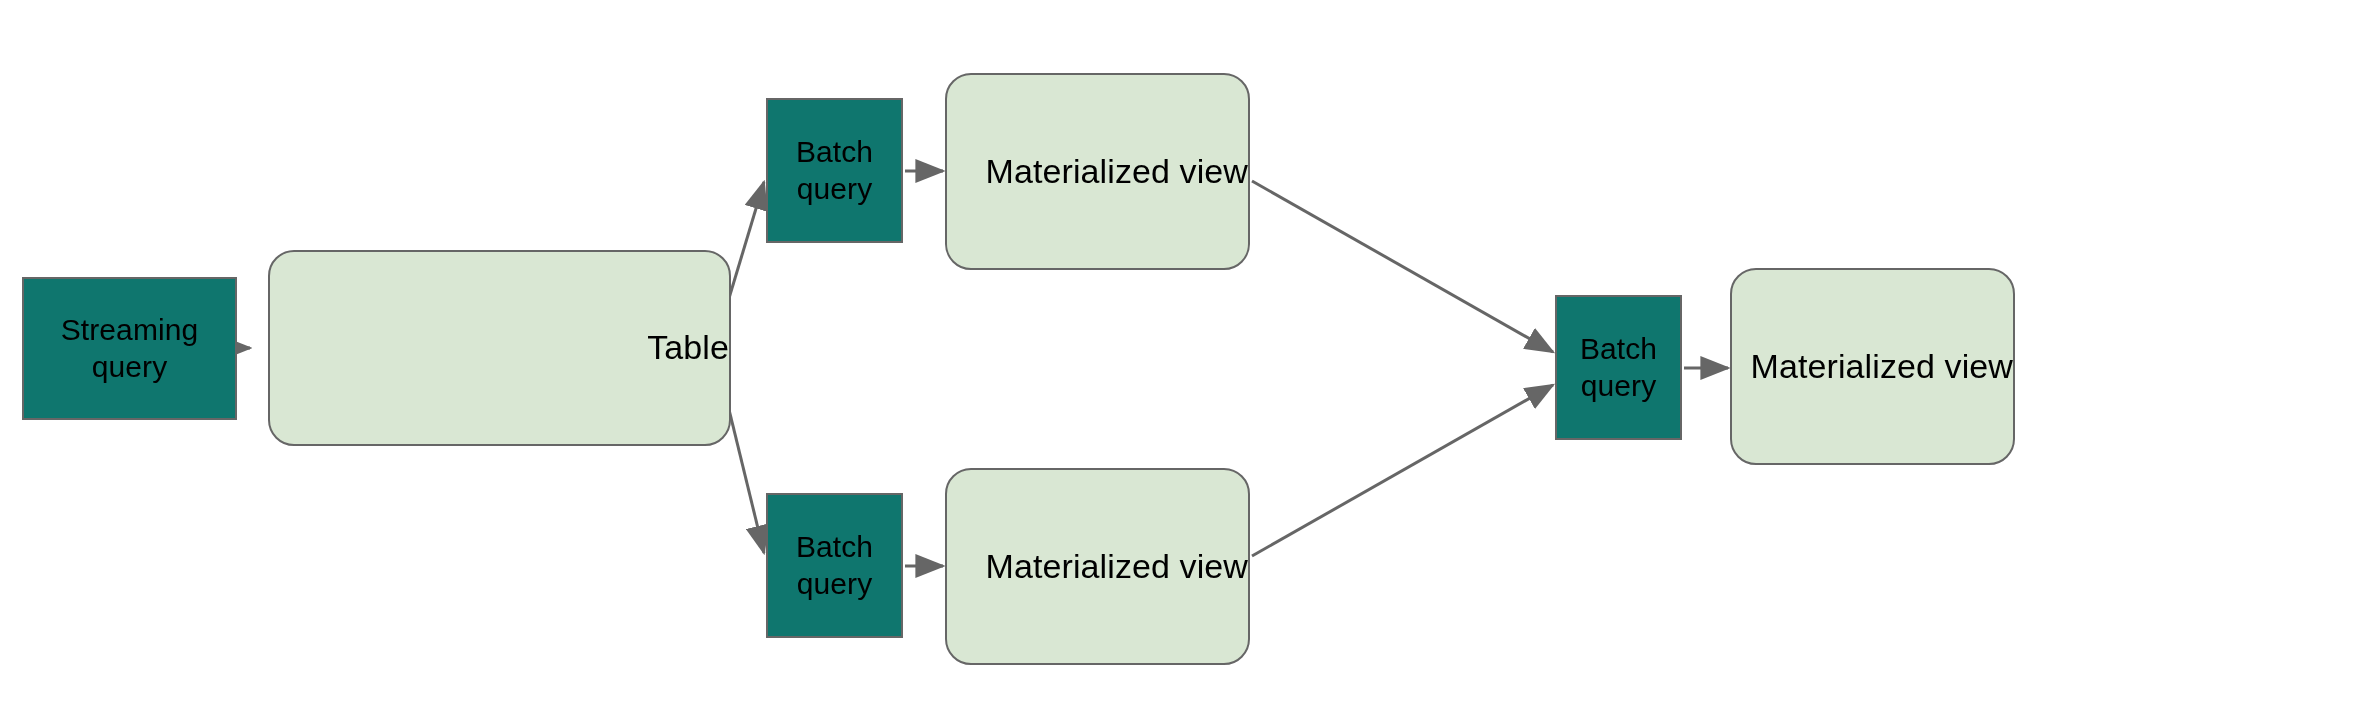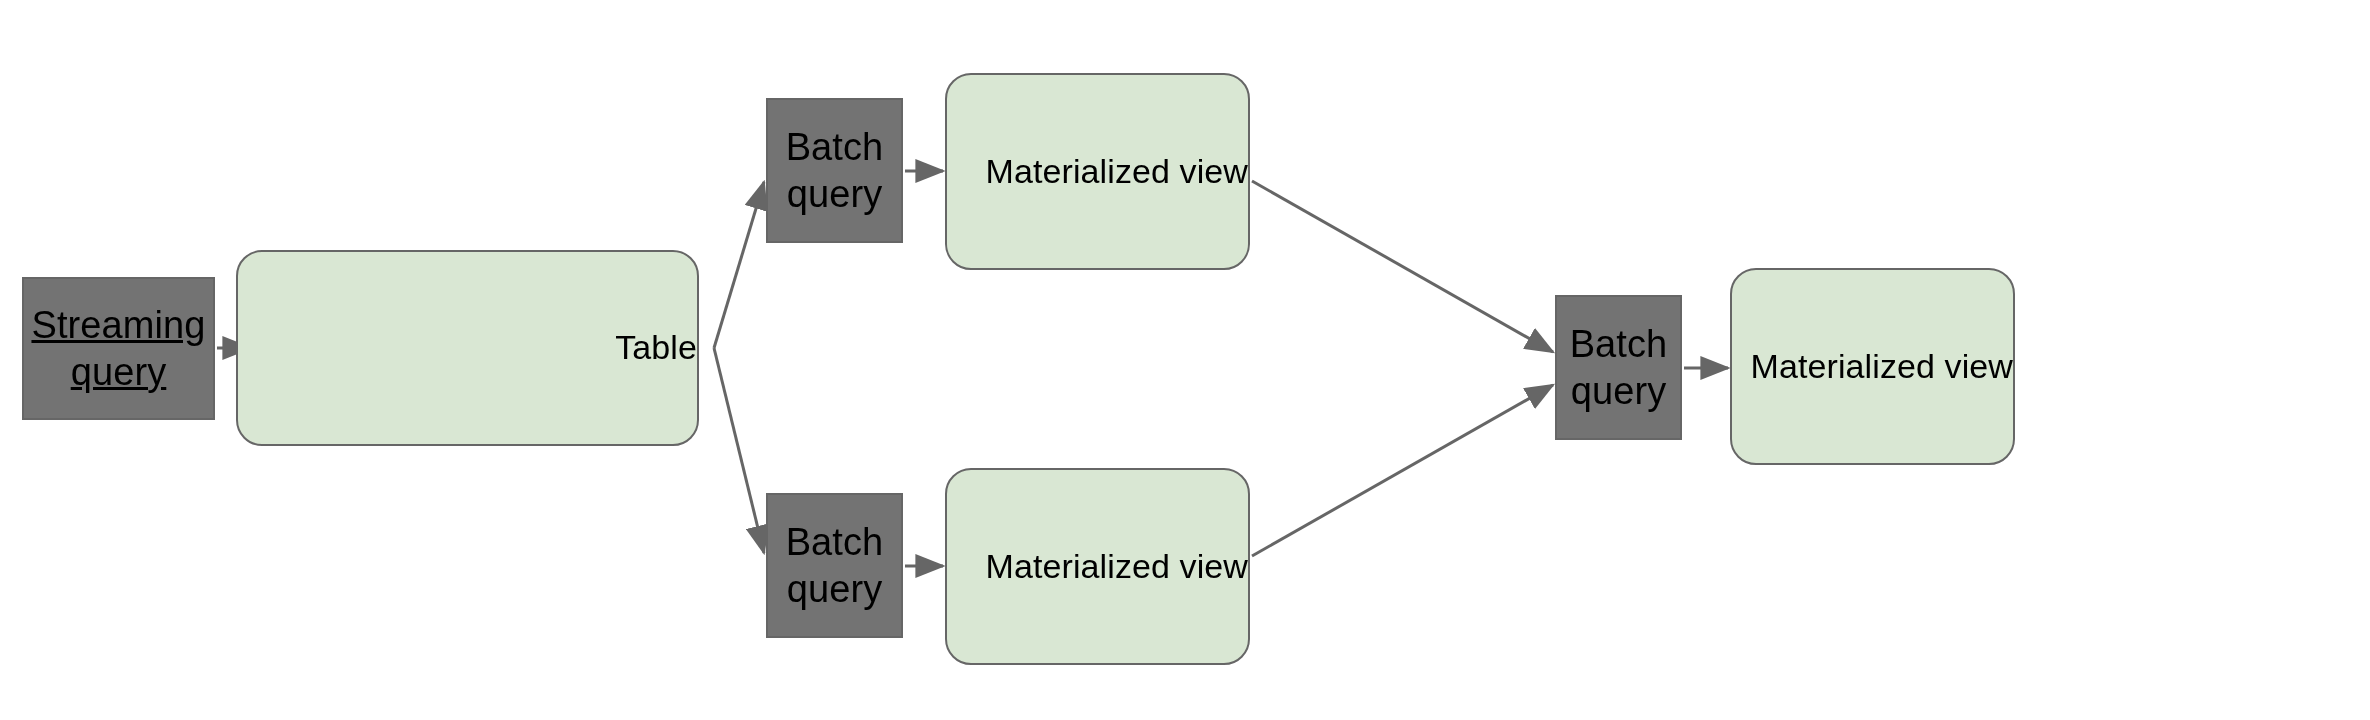--- a/index.html
+++ b/index.html
@@ -33,37 +33,37 @@
     align-items: center;
     justify-content: center;
     text-align: center;
     color: #000000;
     line-height: 1.22;
     border: 2px solid #666666;
     white-space: pre-line;
     letter-spacing: 0.1px;
   }
   .node.query {
-    background: #737373;
-    font-size: 38px;
+    background: #0f766e;
+    font-size: 30px;
   }
   .node.store {
     background: #d9e7d3;
     border-radius: 26px;
     font-size: 34px;
     justify-content: flex-end;
   }
   .node-label {
     display: block;
     white-space: pre-line;
   }
 
   
-  #node-streaming-query { left: 22px;   top: 277px; width: 193px; height: 143px; text-decoration: underline; }
-  #node-table           { left: 236px;  top: 250px; width: 463px; height: 196px; }
+  #node-streaming-query { left: 22px;   top: 277px; width: 215px; height: 143px; }
+  #node-table           { left: 268px;  top: 250px; width: 463px; height: 196px; }
   #node-batch-query-top { left: 766px;  top: 98px;  width: 137px; height: 145px; }
   #node-mv-top          { left: 945px;  top: 73px;  width: 305px; height: 197px; }
   #node-batch-query-bottom { left: 766px; top: 493px; width: 137px; height: 145px; }
   #node-mv-bottom       { left: 945px;  top: 468px; width: 305px; height: 197px; }
   #node-batch-query-final { left: 1555px; top: 295px; width: 127px; height: 145px; }
   #node-mv-final        { left: 1730px; top: 268px; width: 285px; height: 197px; }
 </style>
 </head>
 <body>
 

